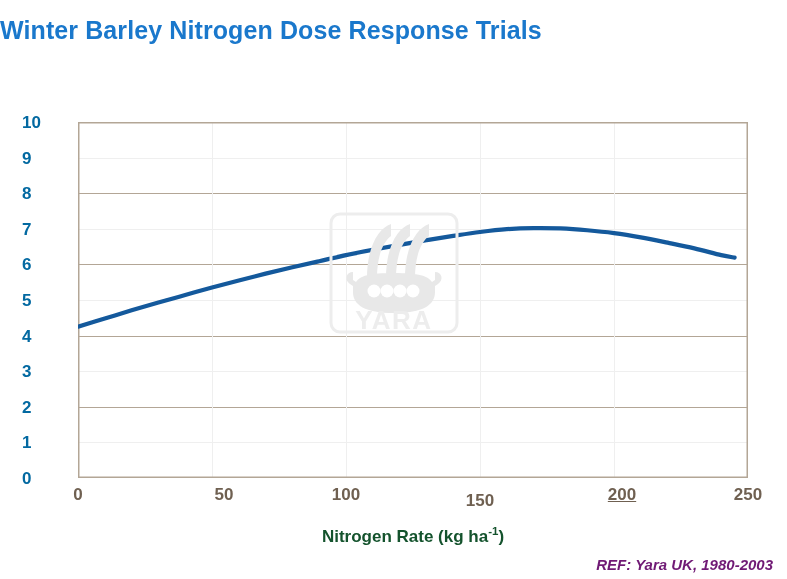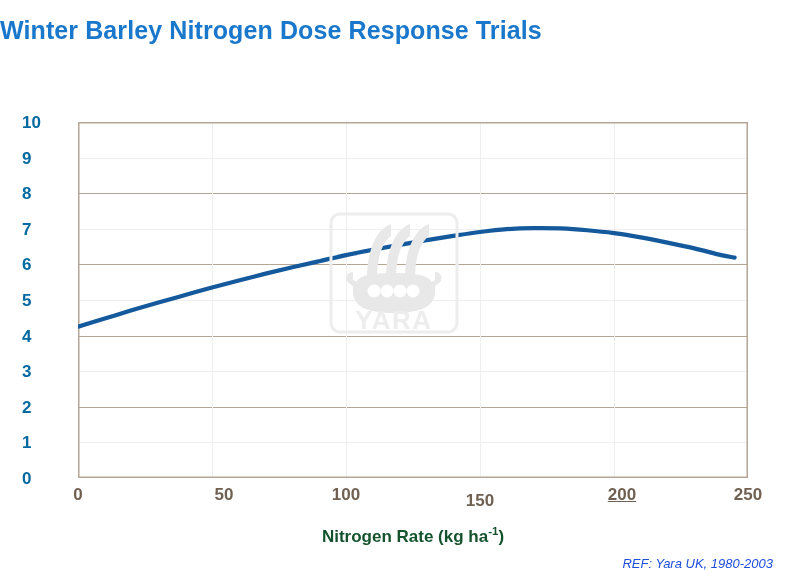--- a/index.html
+++ b/index.html
@@ -52,24 +52,24 @@
     text-align: center;
     font-size: 17px;
     font-weight: bold;
     color: #14532d;
     white-space: nowrap;
   }
   #ref-note {
     position: absolute;
     top: 556px;
     right: 14px;
-    font-size: 13px;
-    font-weight: normal;
+    font-size: 15px;
+    font-weight: bold;
     font-style: italic;
-    color: #1d4ed8;
+    color: #701a75;
     white-space: nowrap;
   }
   sup { font-size: 0.68em; vertical-align: super; line-height: 0; }
 
   
   #plot {
     position: absolute;
     left: 78px;
     top: 122px;
     width: 670px;

